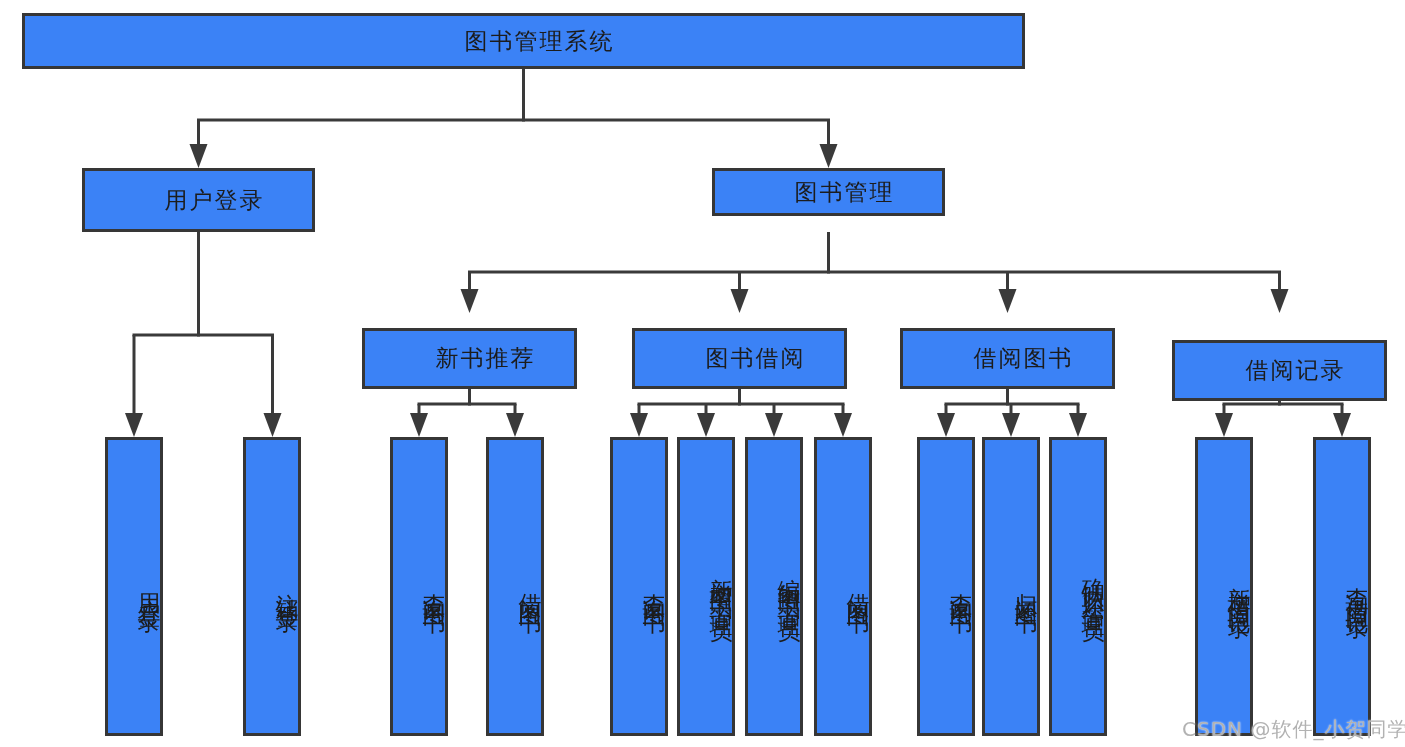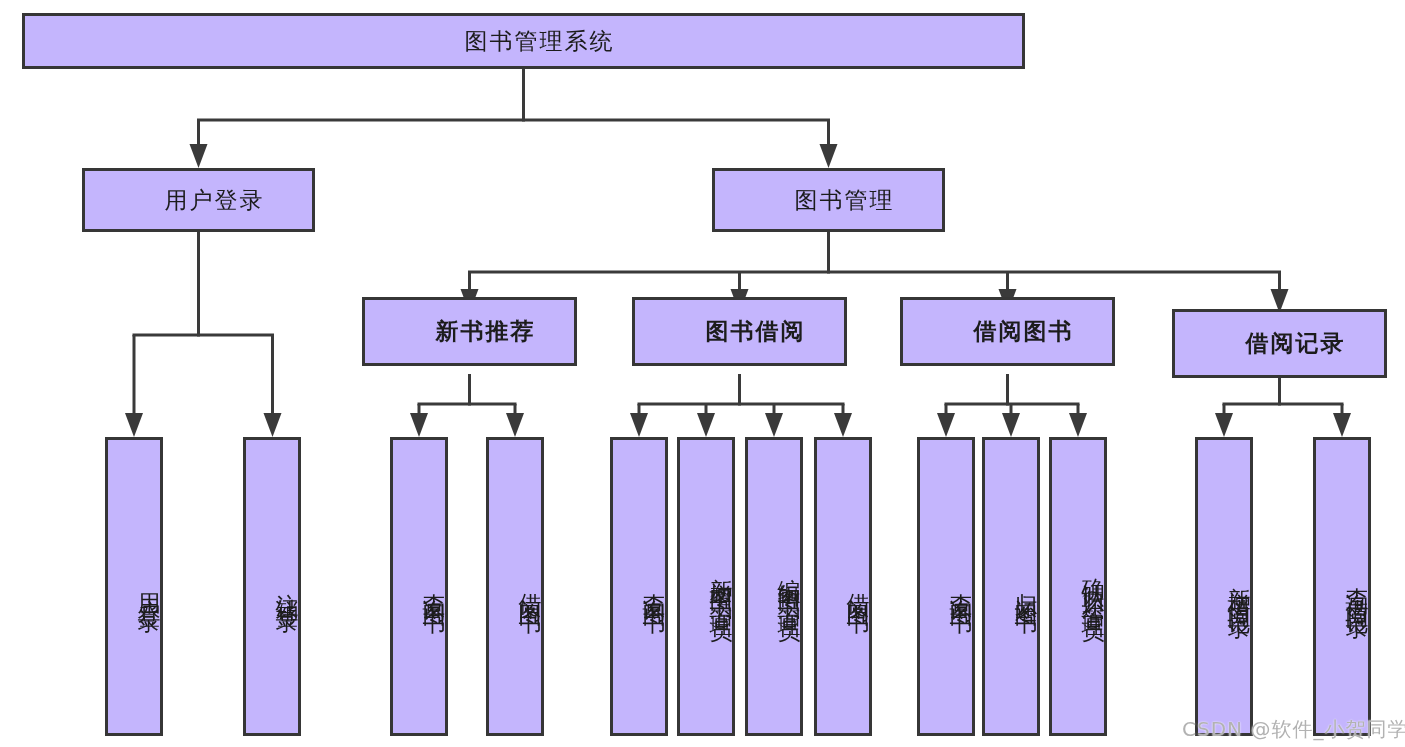--- a/index.html
+++ b/index.html
@@ -14,21 +14,21 @@
   #connectors {
     position: absolute;
     left: 0; top: 0;
     width: 1405px; height: 747px;
     z-index: 1;
   }
   .node {
     position: absolute;
     box-sizing: border-box;
     border: 3px solid #363636;
-    background: #c4b5fd;
+    background: #3b82f6;
     display: flex;
     align-items: center;
     justify-content: center;
     color: #1c1c1c;
     z-index: 2;
     font-size: 23px;
     letter-spacing: 2px;
     white-space: nowrap;
     padding-left: 32px;
   }
@@ -37,23 +37,23 @@
     writing-mode: vertical-rl;
     text-orientation: mixed;
     font-size: 23px;
     letter-spacing: 6px;
     white-space: normal;
   }
   
   .n-root   { left: 22px;   top: 13px;  width: 1003px; height: 56px; }
   
   .n-login  { left: 82px;   top: 168px; width: 233px;  height: 64px; }
-  .n-mgmt   { left: 712px;  top: 168px; width: 233px;  height: 64px; }
+  .n-mgmt   { left: 712px;  top: 168px; width: 233px;  height: 48px; }
   
-  .n-l3     { top: 297px; width: 215px; height: 69px; font-weight: bold; }
+  .n-l3     { top: 328px; width: 215px; height: 61px; }
   .n-l3-0   { left: 362px; }
   .n-l3-1   { left: 632px; }
   .n-l3-2   { left: 900px; }
   .n-l3-3   { left: 1172px; margin-top: 12px; }
   
   .n-l4     { top: 437px; width: 58px; height: 299px; }
   .n-l4-0   { left: 105px; }
   .n-l4-1   { left: 243px; }
   .n-l4-2   { left: 390px; }
   .n-l4-3   { left: 486px; }

